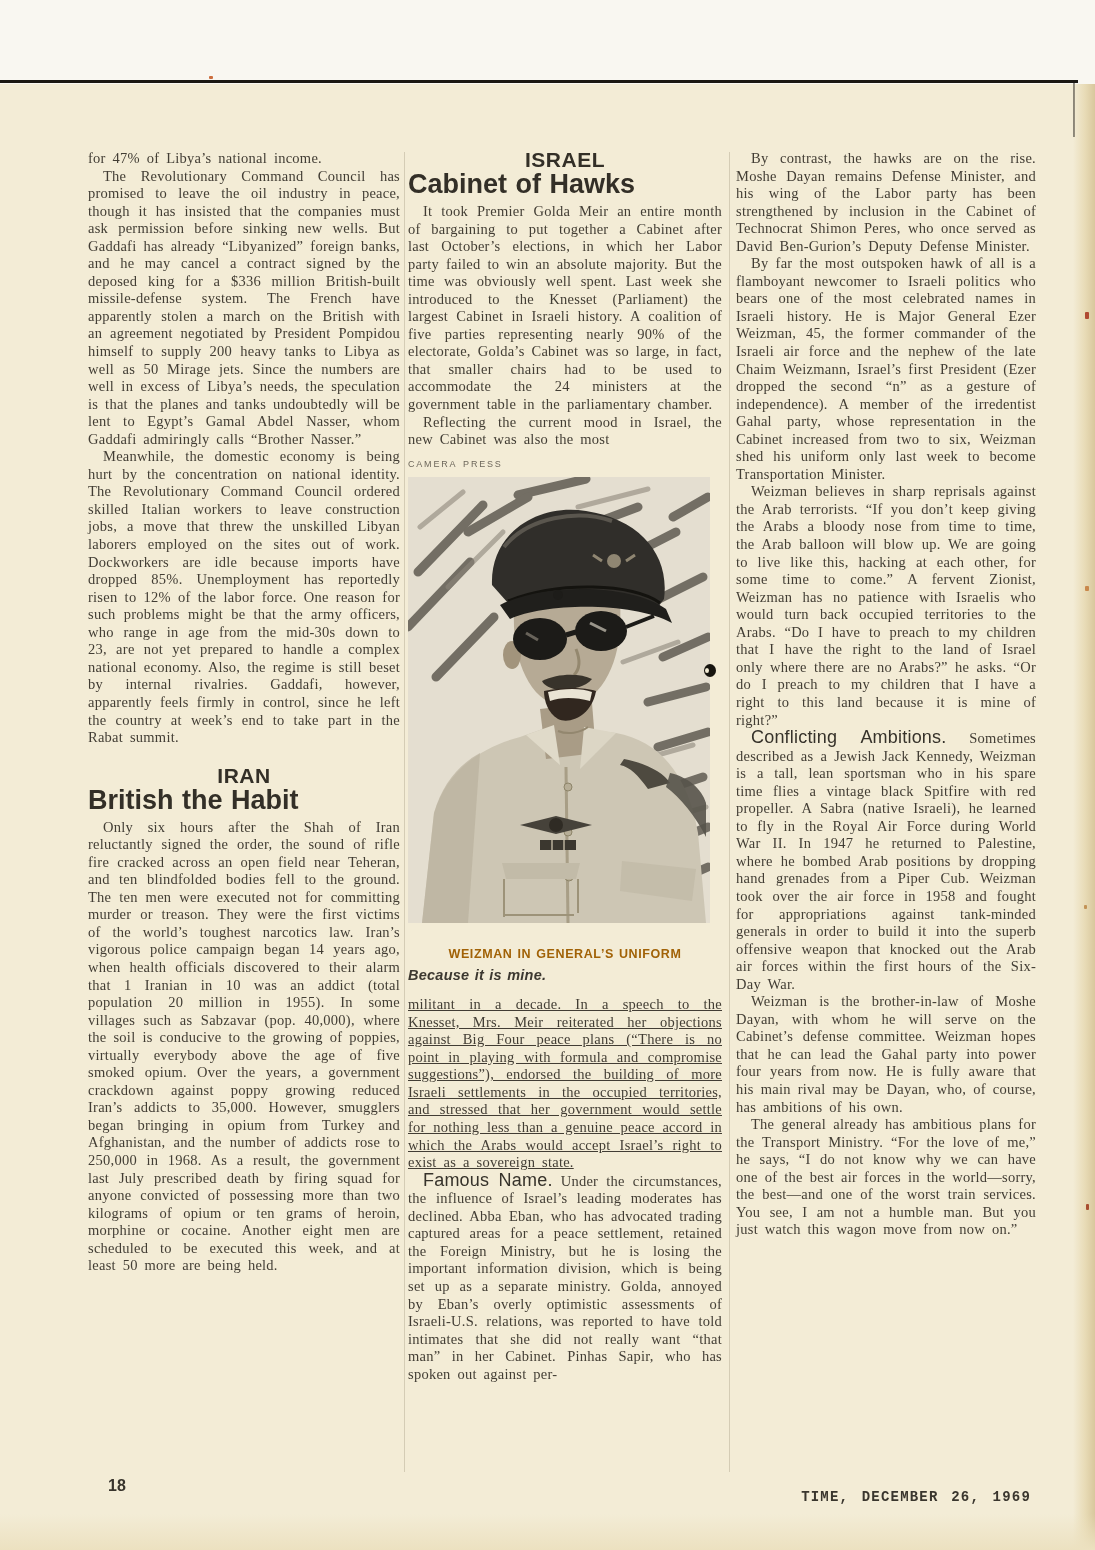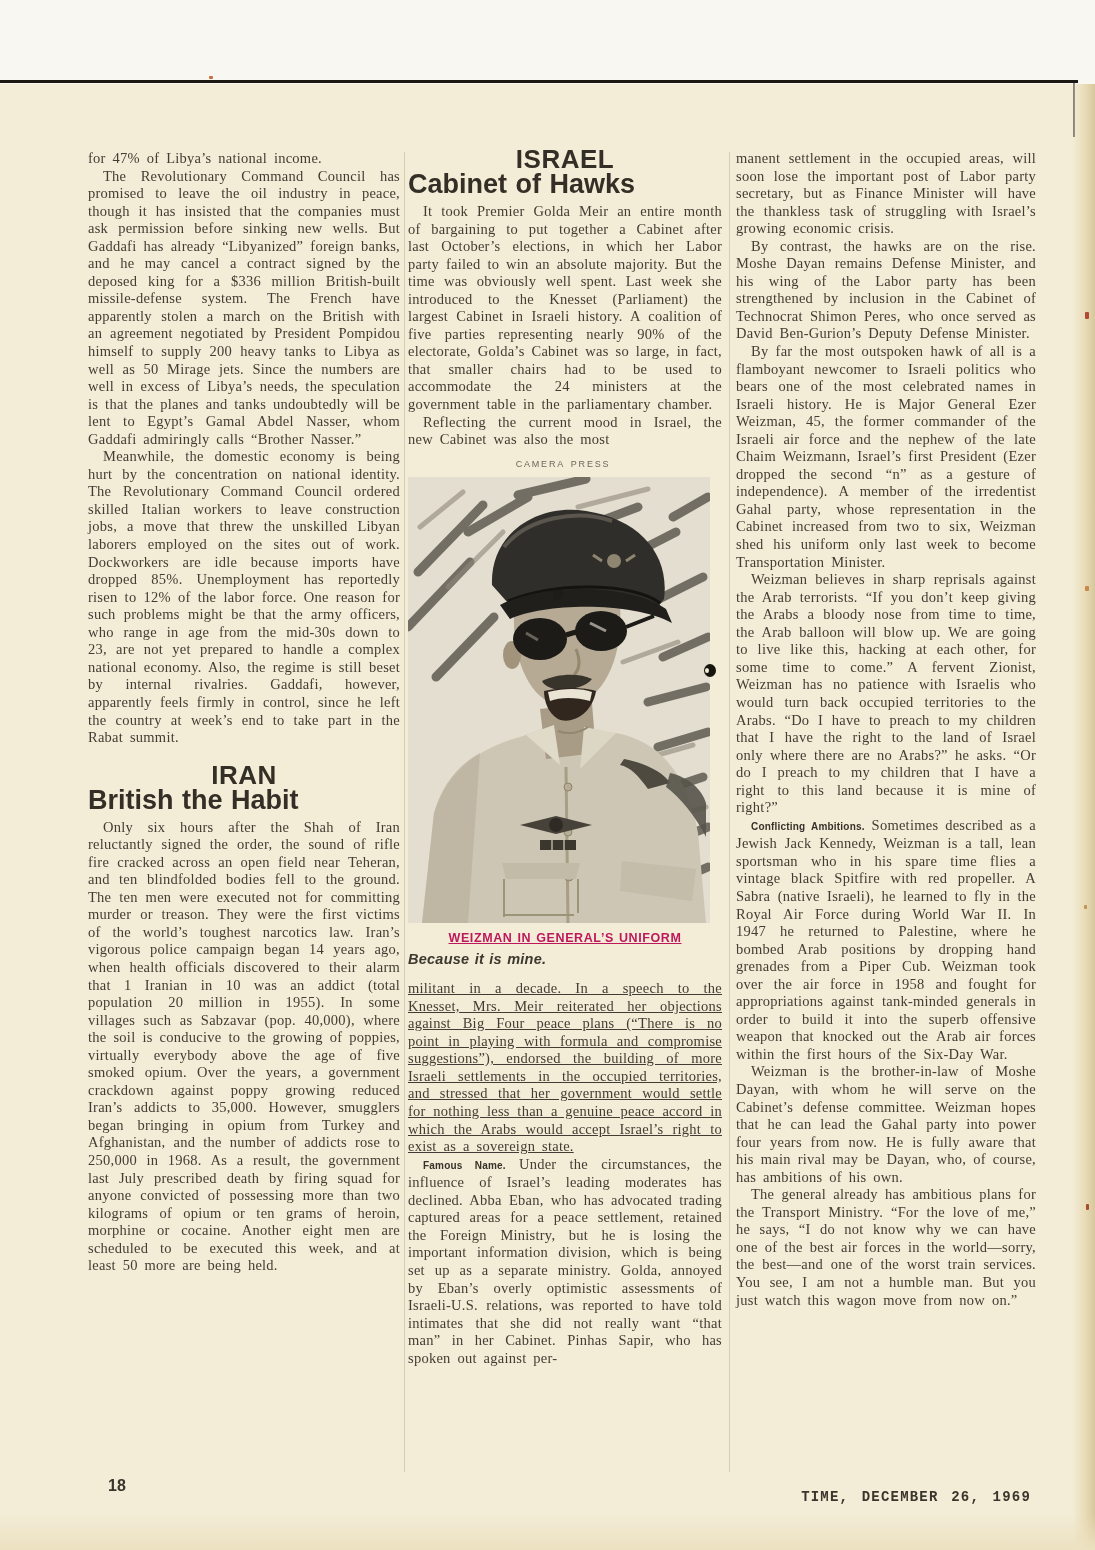--- a/index.html
+++ b/index.html
@@ -19,36 +19,36 @@
 
   .colrule{position:absolute;top:152px;width:1px;height:1320px;background:rgba(104,92,66,.22);}
 
   .col{position:absolute;text-align:justify;color:#423d34;
     font-size:14.5px;line-height:17.55px;letter-spacing:.25px;word-spacing:3px;}
   .col p{margin:0;text-indent:15px;}
   .col p.noindent{text-indent:0;}
   .col p.gap{margin-top:12px;text-decoration:underline;}
 
   .kicker{font-family:"Liberation Sans","DejaVu Sans",sans-serif;font-weight:bold;
-    font-size:26px;line-height:23px;text-align:center;letter-spacing:.5px;word-spacing:1px;
+    font-size:21px;line-height:23px;text-align:center;letter-spacing:.5px;word-spacing:1px;
     color:#332f27;margin:0;text-indent:0;}
   .kicker.spaced{margin-top:17px;}
   .headline{font-family:"Liberation Sans","DejaVu Sans",sans-serif;font-weight:bold;
     font-size:27px;line-height:25px;text-align:left;letter-spacing:0;word-spacing:1px;
     color:#332f27;margin:1px 0 6px 0;text-indent:0;}
-  .lead{font-family:"Liberation Sans","DejaVu Sans",sans-serif;font-weight:bold;
-    font-size:10px;letter-spacing:.2px;color:#36322a;}
+  .lead{font-family:"Liberation Sans","DejaVu Sans",sans-serif;font-weight:normal;
+    font-size:18px;letter-spacing:.2px;color:#36322a;}
 
   .credit{font-family:"Liberation Sans","DejaVu Sans",sans-serif;font-size:9px;
-    letter-spacing:1.8px;word-spacing:2px;color:#6d675b;text-align:center;
+    letter-spacing:1.8px;word-spacing:2px;color:#6d675b;text-align:left;
     margin:7px 4px 4px 0;text-indent:0;}
   .photo{width:302px;height:446px;display:block;}
   .caption1{font-family:"Liberation Sans","DejaVu Sans",sans-serif;font-weight:bold;
     font-size:12.5px;letter-spacing:.6px;word-spacing:1px;text-align:center;
-    color:#be185d;margin-top:8px;text-indent:0;line-height:15px;text-decoration:underline;}
+    color:#a16207;margin-top:24px;text-indent:0;line-height:15px;}
   .caption2{font-family:"Liberation Sans","DejaVu Sans",sans-serif;font-weight:bold;font-style:italic;
     font-size:14.5px;word-spacing:1px;text-align:left;color:#3c3830;margin-top:5px;text-indent:0;line-height:17px;}
 
   #col-left{left:88px;top:150px;width:312px;}
   #col-mid{left:408px;top:148px;width:314px;}
   #col-right{left:736px;top:150px;width:300px;}
 
   .footer-num{position:absolute;left:88px;top:1477px;
     font-family:"Liberation Sans","DejaVu Sans",sans-serif;font-weight:bold;
     font-size:16px;color:#38342c;margin-left:20px;}
@@ -169,21 +169,20 @@
   </svg>
 
   <div class="caption1">WEIZMAN IN GENERAL’S UNIFORM</div>
   <div class="caption2">Because it is mine.</div>
 
   <p class="noindent gap">militant in a decade. In a speech to the Knesset, Mrs. Meir reiterated her objections against Big Four peace plans (“There is no point in playing with formula and compromise suggestions”), endorsed the building of more Israeli settlements in the occupied territories, and stressed that her government would settle for nothing less than a genuine peace accord in which the Arabs would accept Israel’s right to exist as a sovereign state.</p>
   <p><b class="lead">Famous Name.</b> <span>Under the circumstances, the influence of Israel’s leading moderates has declined. Abba Eban, who has advocated trading captured areas for a peace settlement, retained the Foreign Ministry, but he is losing the important information division, which is being set up as a separate ministry. Golda, annoyed by Eban’s overly optimistic assessments of Israeli-U.S. relations, was reported to have told intimates that she did not really want “that man” in her Cabinet. Pinhas Sapir, who has spoken out against per-</span></p>
 </div>
 
 <div class="col" id="col-right">
-  <p class="noindent">manent settlement in the occupied areas, will soon lose the important post of Labor party secretary, but as Finance Minister will have the thankless task of struggling with Israel’s growing economic crisis.</p>
   <p>By contrast, the hawks are on the rise. Moshe Dayan remains Defense Minister, and his wing of the Labor party has been strengthened by inclusion in the Cabinet of Technocrat Shimon Peres, who once served as David Ben-Gurion’s Deputy Defense Minister.</p>
   <p>By far the most outspoken hawk of all is a flamboyant newcomer to Israeli politics who bears one of the most celebrated names in Israeli history. He is Major General Ezer Weizman, 45, the former commander of the Israeli air force and the nephew of the late Chaim Weizmann, Israel’s first President (Ezer dropped the second “n” as a gesture of independence). A member of the irredentist Gahal party, whose representation in the Cabinet increased from two to six, Weizman shed his uniform only last week to become Transportation Minister.</p>
   <p>Weizman believes in sharp reprisals against the Arab terrorists. “If you don’t keep giving the Arabs a bloody nose from time to time, the Arab balloon will blow up. We are going to live like this, hacking at each other, for some time to come.” A fervent Zionist, Weizman has no patience with Israelis who would turn back occupied territories to the Arabs. “Do I have to preach to my children that I have the right to the land of Israel only where there are no Arabs?” he asks. “Or do I preach to my children that I have a right to this land because it is mine of right?”</p>
   <p><b class="lead">Conflicting Ambitions.</b> <span>Sometimes described as a Jewish Jack Kennedy, Weizman is a tall, lean sportsman who in his spare time flies a vintage black Spitfire with red propeller. A Sabra (native Israeli), he learned to fly in the Royal Air Force during World War II. In 1947 he returned to Palestine, where he bombed Arab positions by dropping hand grenades from a Piper Cub. Weizman took over the air force in 1958 and fought for appropriations against tank-minded generals in order to build it into the superb offensive weapon that knocked out the Arab air forces within the first hours of the Six-Day War.</span></p>
   <p>Weizman is the brother-in-law of Moshe Dayan, with whom he will serve on the Cabinet’s defense committee. Weizman hopes that he can lead the Gahal party into power four years from now. He is fully aware that his main rival may be Dayan, who, of course, has ambitions of his own.</p>
   <p>The general already has ambitious plans for the Transport Ministry. “For the love of me,” he says, “I do not know why we can have one of the best air forces in the world—sorry, the best—and one of the worst train services. You see, I am not a humble man. But you just watch this wagon move from now on.”</p>
 </div>
 
 <div class="photo-mark"></div>
 

